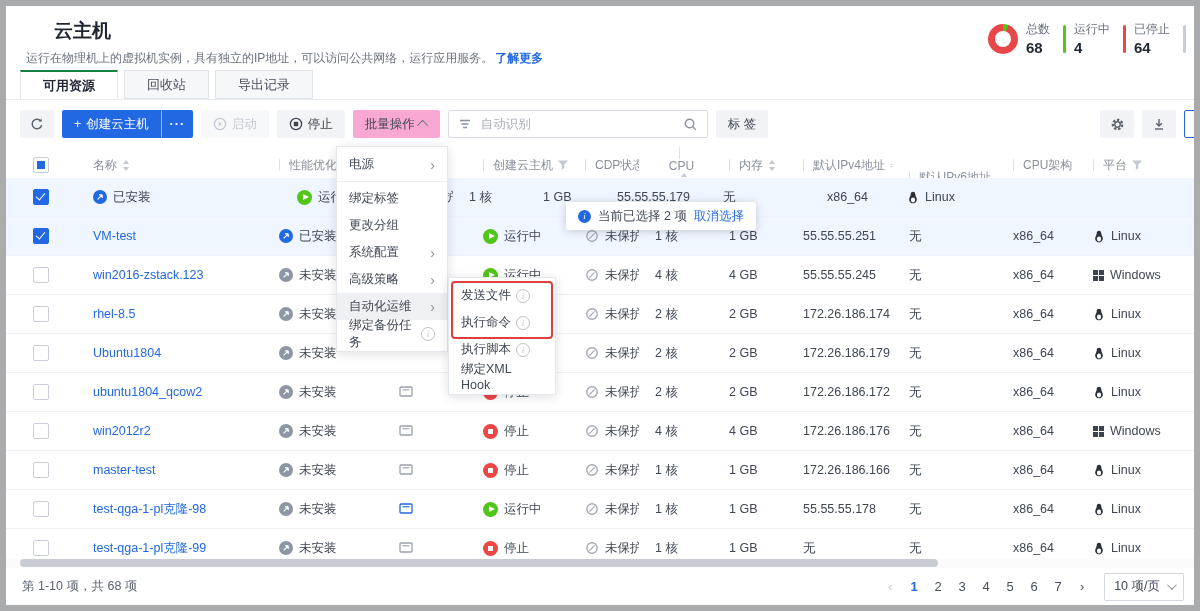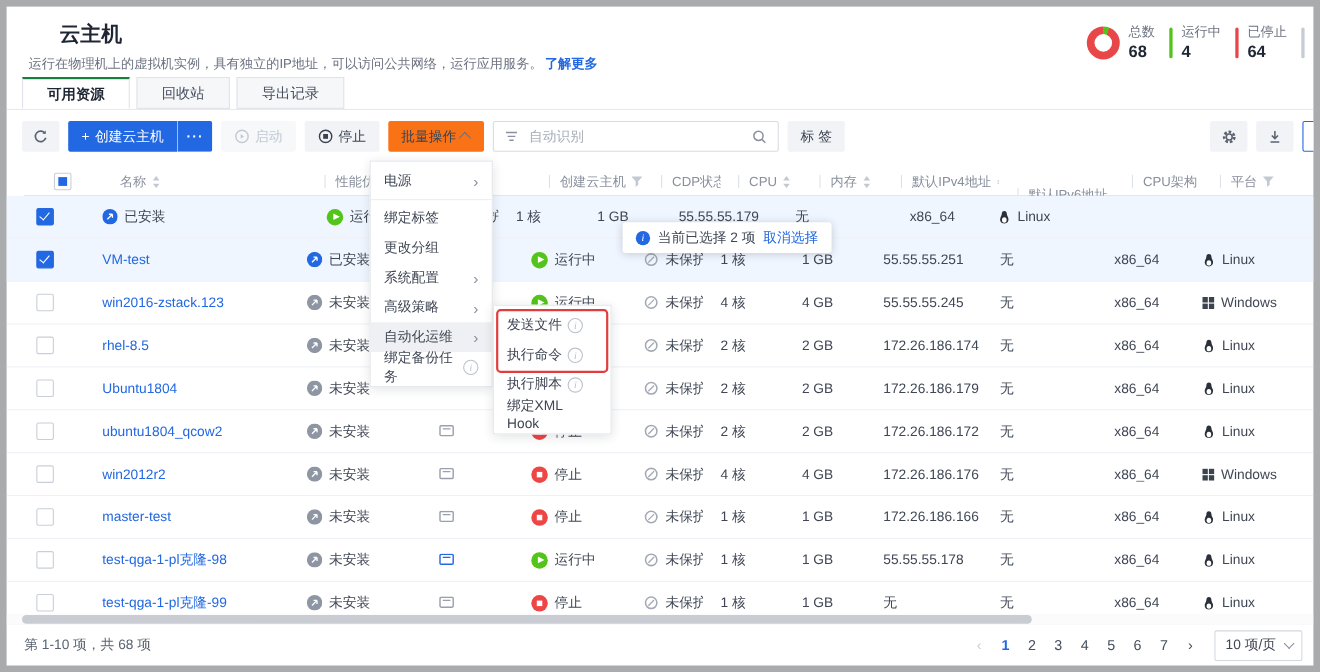--- a/index.html
+++ b/index.html
@@ -28,30 +28,30 @@
 
   
   .toolbar{position:absolute;left:14px;right:-16px;top:104px;height:28px;display:flex;gap:8px;align-items:stretch;}
   .btn{display:inline-flex;align-items:center;justify-content:center;gap:5px;background:#f1f3f6;border:none;border-radius:2px;font-size:12.5px;color:#3c4350;padding:0 12px;cursor:pointer;font-family:inherit;white-space:nowrap;}
   .btn.icon-only{width:34px;padding:0;}
   .btn-group{display:flex;}
   .btn.primary{background:#2268e2;color:#fff;}
   .btn.primary.more{border-left:1px solid rgba(255,255,255,.55);width:32px;padding:0;letter-spacing:1px;font-weight:700;border-radius:0 2px 2px 0;}
   .btn.primary.create{border-radius:2px 0 0 2px;font-weight:400;}
   .btn.disabled{background:#f6f8fa;color:#c3c9d4;cursor:default;}
-  .btn.pressed{background:#f97316;}
+  .btn.pressed{background:#f9a8d4;}
   .caret-up{width:7px;height:7px;border-left:1.5px solid #6b7280;border-top:1.5px solid #6b7280;transform:rotate(45deg) translateY(2px);display:inline-block;}
   .searchbox{display:flex;align-items:center;gap:8px;width:238px;background:#fff;border:1px solid #d8dce2;border-radius:2px;padding:0 10px;}
   .searchbox input{border:none;outline:none;flex:1;font-size:12.5px;color:#3c4350;font-family:inherit;min-width:0;background:transparent;}
   .searchbox input::placeholder{color:#a8aeb9;}
   .spacer{flex:1;}
   .btn.partial{width:26px;border:1px solid #2268e2;background:#fff;flex:none;}
 
   
-  .thead{position:absolute;left:16px;right:0;top:146px;height:26px;display:flex;align-items:center;font-size:12px;color:#888f9d;border-bottom:1px solid #ef4444;}
+  .thead{position:absolute;left:0;right:0;top:146px;height:26px;display:flex;align-items:center;font-size:12px;color:#888f9d;border-bottom:1px solid #ef4444;}
   .rows{position:absolute;left:0;right:0;top:172px;}
   .trow{display:flex;align-items:center;height:38px;border-bottom:1px solid #eef1f5;font-size:12.5px;color:#3f4654;cursor:pointer;}
   .trow.selected{background:#f0f6ff;}
   .cell,.hcell{flex:none;display:flex;align-items:center;overflow:hidden;white-space:nowrap;box-sizing:border-box;padding-left:16px;}
   .hcell .sep{width:1px;height:12px;background:#dde1e8;margin-right:9px;flex:none;}
   .hcell .hlabel{margin-right:5px;}
   .selcell{width:44px;padding-left:27px;flex:none;display:flex;align-items:center;}
   .link{color:#2268e2;text-decoration:none;cursor:pointer;}
 
   .cb{width:14px;height:14px;border:1px solid #c9ced8;border-radius:2px;background:#fff;position:relative;cursor:pointer;flex:none;}
@@ -228,21 +228,21 @@
           <path d="M0 .5h10L6.2 4.8v3.4l-2.4 1.6V4.8z" fill="#c3c9d3"></path>
         </svg>
       </div>
       <div class="hcell" style="width: 70px;">
         <span class="sep"></span>
         <span class="hlabel">CDP状态</span>
         <svg width="10" height="10" viewBox="0 0 10 10">
           <path d="M0 .5h10L6.2 4.8v3.4l-2.4 1.6V4.8z" fill="#c3c9d3"></path>
         </svg>
       </div>
-      <div class="hcell" style="width: 74px;">
+      <div class="hcell" style="width: 74px; flex-direction: column;">
         <span class="sep"></span>
         <span class="hlabel">CPU</span>
         <svg width="8" height="11" viewBox="0 0 8 11">
           <path d="M4 0l3 4H1z" fill="#c3c9d3"></path>
           <path d="M4 11L1 7h6z" fill="#c3c9d3"></path>
         </svg>
       </div>
       <div class="hcell" style="width: 74px;">
         <span class="sep"></span>
         <span class="hlabel">内存</span>

